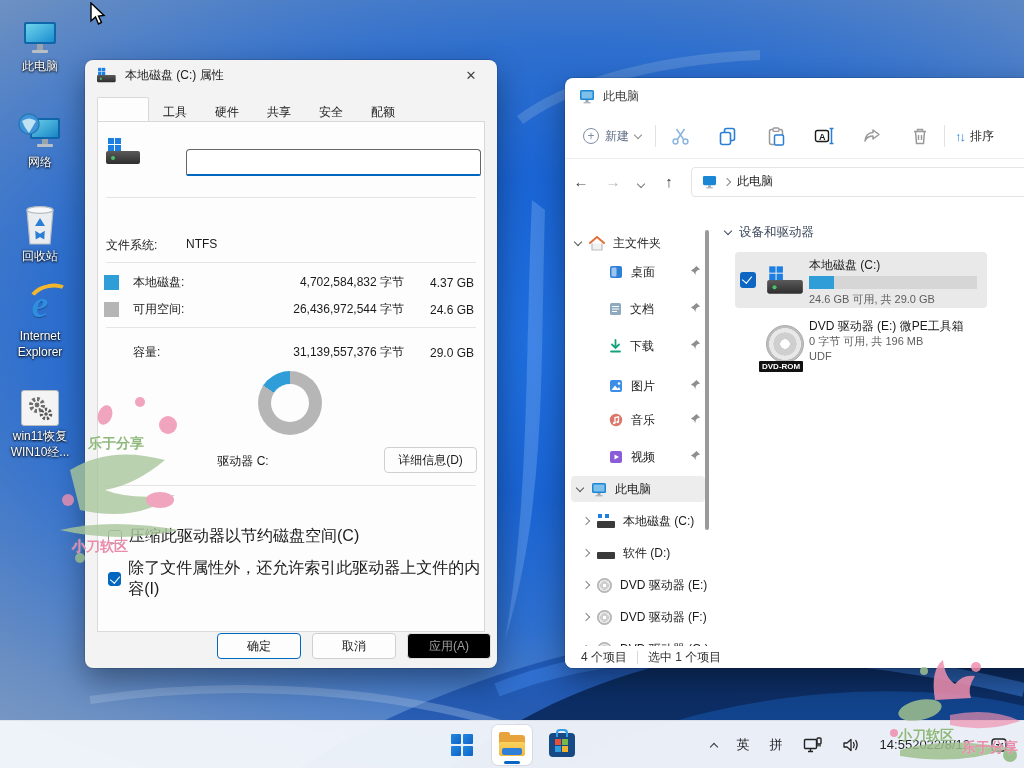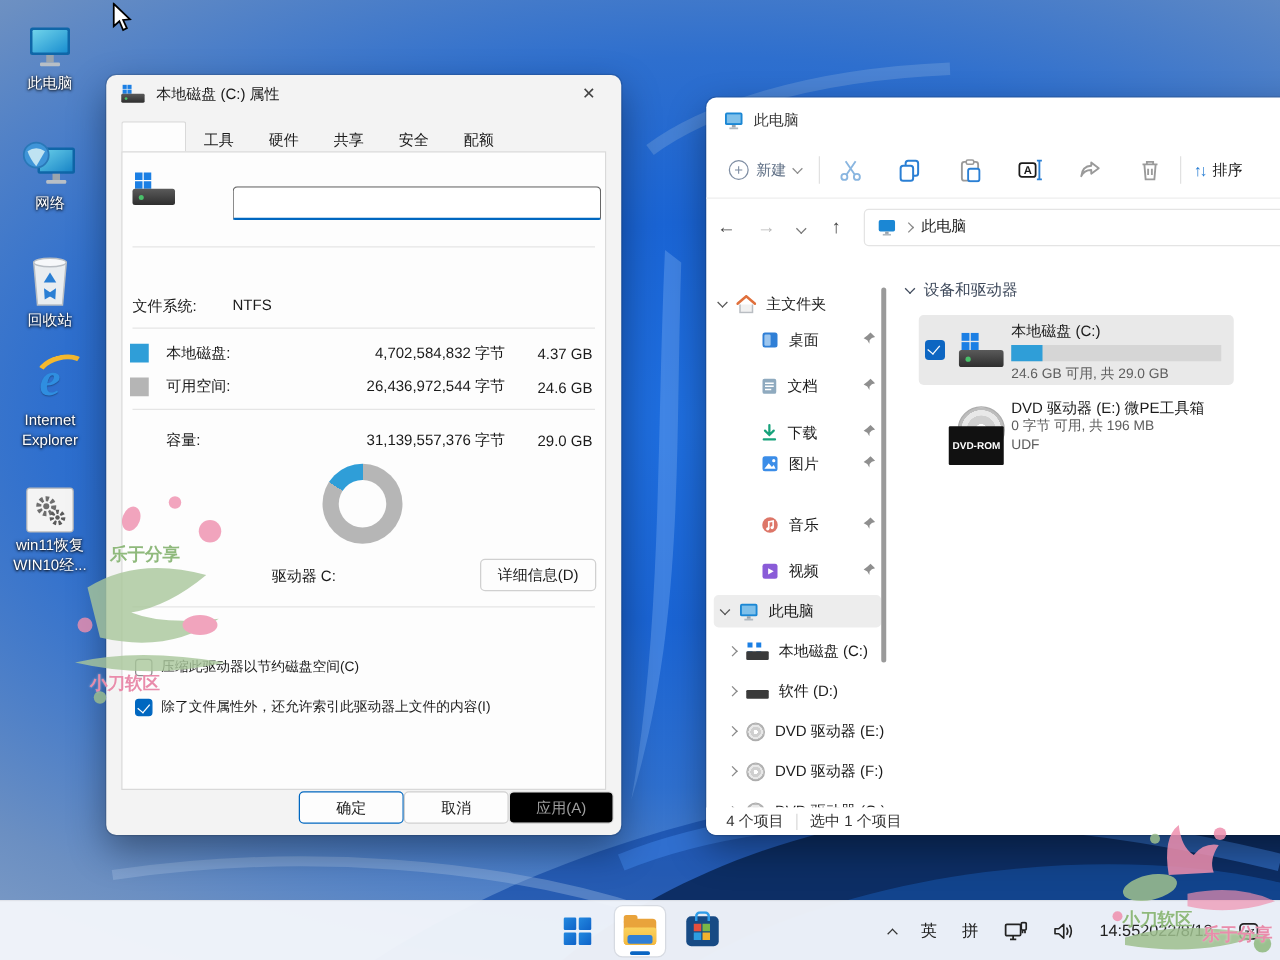--- a/index.html
+++ b/index.html
@@ -41,26 +41,26 @@
   .lblrow .k { width:80px; }
   .use-row { position:absolute; left:6px; right:10px; display:flex; align-items:center; font-size:12px; }
   .sq { width:15px; height:15px; margin-right:14px; }
   .use-row .lab { flex:1; }
   .use-row .bytes { width:150px; text-align:right; }
   .use-row .gb { width:70px; text-align:right; }
   .donut { position:absolute; width:64px; height:64px; border-radius:50%; }
   .donut::after { content:""; position:absolute; left:13px; top:13px; width:38px; height:38px; border-radius:50%; background:#fdfdfd; }
   .dbtn { position:absolute; background:#fdfdfd; border:1px solid #d0d0d0; border-radius:4px; font-size:12px;
     display:flex; align-items:center; justify-content:center; color:#1b1b1b; }
-  .chkrow { position:absolute; left:10px; display:flex; align-items:center; gap:7px; font-size:11px; }
+  .chkrow { position:absolute; left:10px; display:flex; align-items:center; gap:7px; font-size:16px; }
   .cbox { width:14px; height:14px; border:1px solid #8a8a8a; border-radius:3px; background:#fff; position:relative; }
   .cbox.on { background:#0067c0; border-color:#0067c0; }
   .cbox.on::after { content:""; position:absolute; left:3px; top:1px; width:5px; height:8px;
     border-right:1.6px solid #fff; border-bottom:1.6px solid #fff; transform:rotate(40deg); }
-  .btnrow { position:absolute; right:6px; bottom:9px; display:flex; gap:0; }
+  .btnrow { position:absolute; right:6px; bottom:9px; display:flex; gap:11px; }
   .btn { width:84px; height:26px; background:#fdfdfd; border:1px solid #d0d0d0; border-radius:4px;
     display:flex; align-items:center; justify-content:center; font-size:12px; }
   .btn.primary { border:1.5px solid #0067c0; }
   .btn.disabled { color:#9f9f9f; background:#000000; border-color:#e0e0e0; }
 
   
   .drive-ico { position:relative; width:34px; height:26px; }
   .drive-ico .body { position:absolute; bottom:0; width:34px; height:13px; background:linear-gradient(#5a5a5a,#2e2e2e); border-radius:2px; }
   .drive-ico .dot { position:absolute; bottom:4px; left:5px; width:4px; height:4px; border-radius:50%; background:#49c06a; }
   .wgrid { display:grid; grid-template-columns:6px 6px; grid-template-rows:6px 6px; gap:1px; }
@@ -102,21 +102,21 @@
   .grp { position:absolute; left:8px; top:18px; display:flex; align-items:center; gap:8px; color:#3f4a5c; font-size:12.5px; }
   .fitem { position:absolute; display:flex; }
   .fitem.sel { background:#e9e9e9; border-radius:4px; }
   .fbar { width:168px; height:13px; background:#d6d6d6; margin:3px 0; }
   .fbar > i { display:block; height:100%; background:#2f9ed8; }
   .fmeta { font-size:11px; color:#5d5d5d; line-height:15px; }
   .fname { font-size:12px; color:#1b1b1b; line-height:16px; }
   .ccheck { width:16px; height:16px; background:#0d66c2; border-radius:3px; position:relative; }
   .ccheck::after { content:""; position:absolute; left:4px; top:2px; width:5px; height:8px;
     border-right:1.6px solid #fff; border-bottom:1.6px solid #fff; transform:rotate(40deg); }
-  .dvdrom-tag { position:absolute; left:-2px; bottom:0; background:#111; color:#fff; font-size:8px; font-weight:bold; padding:11px 3px; border-radius:1px; }
+  .dvdrom-tag { position:absolute; left:-2px; bottom:0; background:#111; color:#fff; font-size:8px; font-weight:bold; padding:1px 3px; border-radius:1px; }
   .ex-status { position:absolute; left:0; bottom:0; height:22px; right:0; display:flex; align-items:center; gap:10px; padding:0 16px; font-size:12px; color:#333; background:#fff; border-radius:0 0 0 8px; }
   .st-div { width:1px; height:13px; background:#d9d9d9; }
 
   
   .taskbar { position:absolute; left:0; right:0; bottom:0; height:48px; background:rgba(243,246,251,.96);
     border-top:1px solid rgba(0,0,0,.06); }
   .tb-center { position:absolute; left:50%; top:0; transform:translateX(-50%); height:48px; display:flex; align-items:center; gap:10px; }
   .tb-app { width:40px; height:40px; display:flex; align-items:center; justify-content:center; border-radius:6px; position:relative; }
   .tb-app.active { background:#fff; box-shadow:0 0 0 1px rgba(0,0,0,.08); }
   .tb-app.active::after { content:""; position:absolute; bottom:1px; left:50%; transform:translateX(-50%); width:16px; height:3px; border-radius:2px; background:#0b66c3; }
@@ -353,21 +353,21 @@
       <div class="srow" style="left:44px; top:127px; width:100px;">
         <svg width="13" height="14" viewBox="0 0 13 14">
             <path d="M6.5,1 V8 M3,5.5 L6.5,9 L10,5.5" stroke="#17a27b" stroke-width="1.8" fill="none" stroke-linecap="round"></path>
             <path d="M2,12.5 h9" stroke="#17a27b" stroke-width="1.8" stroke-linecap="round"></path>
           </svg>
         <span>下载</span>
         <span class="pinbox"><svg width="11" height="11" viewBox="0 0 12 12">
               <path d="M7,1 L11,5 L8.2,5.8 L6.2,7.8 L6,11 L4.2,7.8 L1,6 L4.2,3.8 Z" fill="#8f8f8f"></path>
             </svg></span>
       </div>
-      <div class="srow" style="left:44px; top:152px; width:100px;">
+      <div class="srow" style="left:44px; top:167px; width:100px;">
         <svg width="14" height="14" viewBox="0 0 14 14">
             <rect x="1" y="1" width="12" height="12" rx="2" fill="#3b8de8"></rect>
             <path d="M2.5,11 L6,6.5 L8.5,9.5 L10,8 L11.5,11 Z" fill="#fff"></path>
             <circle cx="10" cy="4.5" r="1.3" fill="#fff"></circle>
           </svg>
         <span>图片</span>
         <span class="pinbox"><svg width="11" height="11" viewBox="0 0 12 12">
               <path d="M7,1 L11,5 L8.2,5.8 L6.2,7.8 L6,11 L4.2,7.8 L1,6 L4.2,3.8 Z" fill="#8f8f8f"></path>
             </svg></span>
       </div>

